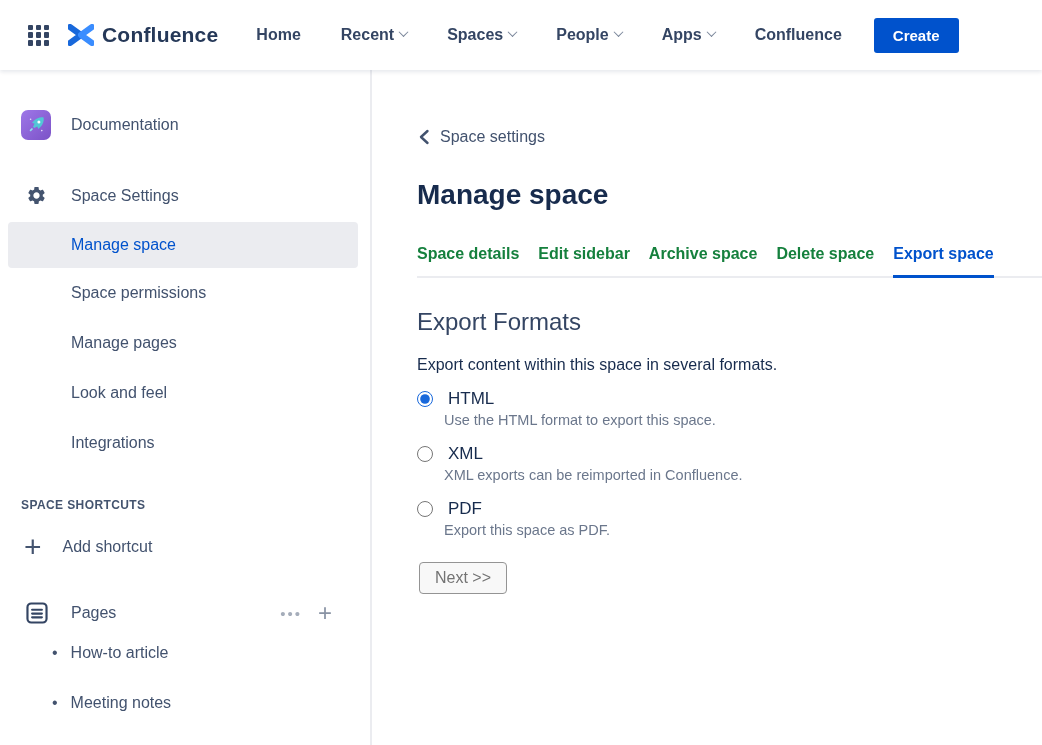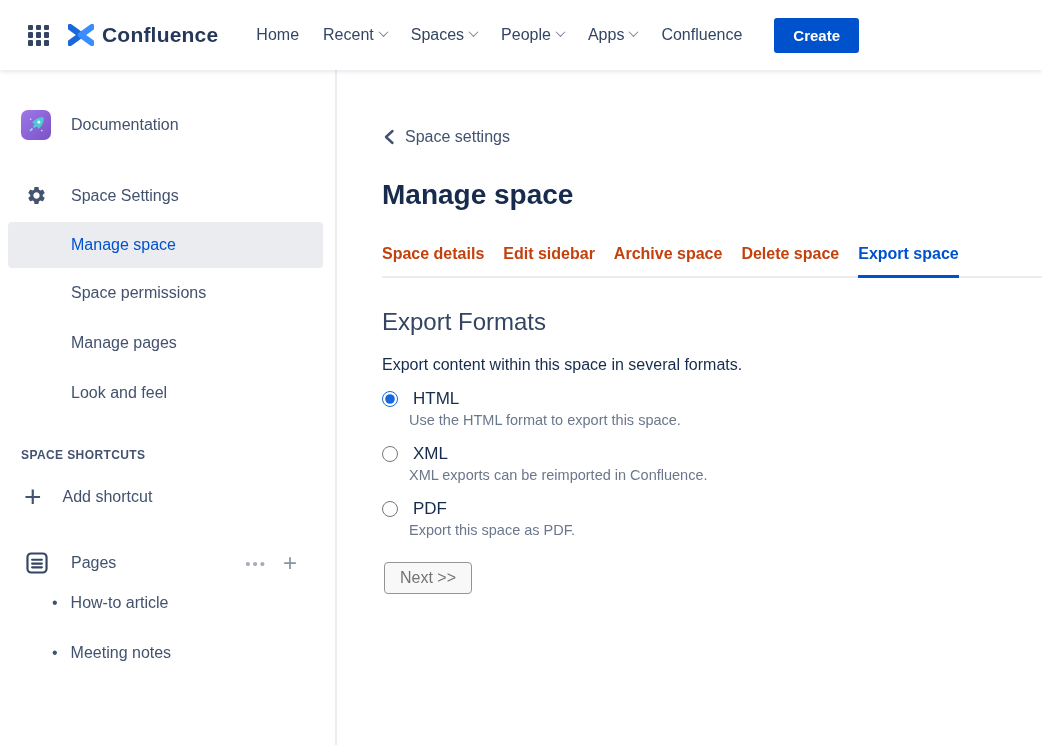--- a/index.html
+++ b/index.html
@@ -7,33 +7,33 @@
     font-family:"Liberation Sans", sans-serif; color:#172B4D; }
 
   
   .navbar { height:70px; display:flex; align-items:center; padding:0 30px 0 28px;
     background:#fff; box-shadow:0 2px 4px rgba(9,30,66,0.10); position:relative; z-index:5; }
   .app-grid { width:21px; height:21px; display:grid; grid-template-columns:repeat(3,1fr);
     gap:2.5px; margin-right:19px; cursor:pointer; flex-shrink:0; }
   .app-grid span { background:#344563; border-radius:1px; }
   .logo { display:flex; align-items:center; gap:8px; margin-right:38px; cursor:pointer; }
   .logo-text { font-size:21px; font-weight:600; color:#253858; letter-spacing:0.2px; }
-  .top-nav { display:flex; align-items:flex-start; gap:24px; }
+  .top-nav { display:flex; align-items:flex-start; gap:40px;font-weight:bold; }
   .top-nav-item { display:flex; align-items:center; gap:6px; font-size:16px; color:#344563;
     text-decoration:none; cursor:pointer; padding:6px 0; }
   .chev-down { width:7px; height:7px; border-right:1.8px solid #7A869A;
     border-bottom:1.8px solid #7A869A; transform:rotate(45deg) translate(-1px,-1px); margin-top:-3px; }
   .create-btn { margin-left:32px; background:#0052CC; color:#fff; border:none; border-radius:3px;
     font-size:15px; font-weight:600; padding:9px 19px; cursor:pointer; font-family:inherit; }
 
   
   .layout { display:flex; height:675px; }
 
   
-  .sidebar { width:337px; flex-shrink:0; border-right:2px solid #EBECF0; overflow:hidden; }
+  .sidebar { width:372px; flex-shrink:0; border-right:2px solid #EBECF0; overflow:hidden; }
   .space-header { display:flex; align-items:center; padding-left:21px; margin-top:40px; cursor:pointer; }
   .space-icon { width:30px; height:30px; border-radius:7px; flex-shrink:0;
     background:linear-gradient(135deg,#9E77E8,#7B52C7); display:flex; align-items:center; justify-content:center; }
   .space-name { margin-left:20px; font-size:16px; font-weight:500; color:#42526E; }
   .settings-row { display:flex; align-items:center; padding-left:26px; margin-top:45px; cursor:pointer; }
   .settings-label { margin-left:24px; font-size:16px; color:#42526E; }
   .side-list { margin-top:16px; }
   .side-item { height:50px; display:flex; align-items:center; padding-left:71px;
     font-size:16px; color:#42526E; cursor:pointer; }
   .side-item.active { background:#EBECF0; border-radius:4px; margin:0 12px 0 8px;
@@ -54,21 +54,21 @@
     font-size:16px; color:#42526E; cursor:pointer; }
   .page-item:first-of-type { margin-top:10px; }
   .bullet { color:#42526E; margin-right:13px; font-size:16px; }
 
   
   .main { flex:1; padding:58px 0 0 45px; overflow:hidden; }
   .back-link { display:inline-flex; align-items:center; gap:9px; font-size:16px;
     color:#42526E; text-decoration:none; cursor:pointer; }
   .page-title { margin-top:30px; font-size:28px; font-weight:bold; color:#172B4D; }
   .tabs { margin-top:34px; display:flex; gap:19px; border-bottom:2px solid #EBECF0; }
-  .tab { font-size:16px; font-weight:600; color:#c2410c; padding-bottom:12px;
+  .tab { font-size:16px; font-weight:600; color:#15803d; padding-bottom:12px;
     cursor:pointer; white-space:nowrap; }
   .tab.active { color:#0052CC; border-bottom:3px solid #0052CC; margin-bottom:-2px; }
   .section-title { margin-top:30px; font-size:24px; font-weight:400; color:#344563; }
   .intro { margin-top:20px; font-size:16px; color:#172B4D; }
   .format-option { margin-top:15px; }
   .format-option + .format-option { margin-top:16px; }
   .format-row { display:flex; align-items:center; gap:15px; }
   .format-row input[type=radio] { width:16px; height:16px; accent-color:#1868DB; cursor:pointer; margin:0; }
   .format-label { font-size:17px; color:#172B4D; cursor:pointer; }
   .format-desc { margin:3px 0 0 27px; font-size:14.5px; color:#6B778C; }
@@ -146,20 +146,21 @@
         <path fill="#44546F" d="M19.14 12.94c.04-.3.06-.61.06-.94 0-.32-.02-.64-.07-.94l2.03-1.58c.18-.14.23-.41.12-.61l-1.92-3.32c-.12-.22-.37-.29-.59-.22l-2.39.96c-.5-.38-1.03-.7-1.62-.94l-.36-2.54c-.04-.24-.24-.41-.48-.41h-3.84c-.24 0-.43.17-.47.41L9.25 5.35c-.59.24-1.13.57-1.62.94L5.24 5.33c-.22-.08-.47 0-.59.22L2.74 8.87c-.12.21-.08.47.12.61l2.03 1.58c-.05.3-.09.63-.09.94s.02.64.07.94l-2.03 1.58c-.18.14-.23.41-.12.61l1.92 3.32c.12.22.37.29.59.22l2.39-.96c.5.38 1.03.7 1.62.94l.36 2.54c.05.24.24.41.48.41h3.84c.24 0 .44-.17.47-.41l.36-2.54c.59-.24 1.13-.56 1.62-.94l2.39.96c.22.08.47 0 .59-.22l1.92-3.32c.12-.22.07-.47-.12-.61l-2.01-1.58zM12 15.6c-1.98 0-3.6-1.62-3.6-3.6s1.62-3.6 3.6-3.6 3.6 1.62 3.6 3.6-1.62 3.6-3.6 3.6z"></path>
       </svg>
       <span class="settings-label">Space Settings</span>
     </div>
 
     <div class="side-list">
       <div class="side-item active">Manage space</div>
       <div class="side-item">Space permissions</div>
       <div class="side-item">Manage pages</div>
       <div class="side-item">Look and feel</div>
+      <div class="side-item">Integrations</div>
     </div>
 
     <div class="shortcuts-header">SPACE SHORTCUTS</div>
 
     <div class="add-shortcut">
       <span class="plus-glyph">+</span>
       <span class="add-shortcut-label">Add shortcut</span>
     </div>
 
     <div class="pages-row">

